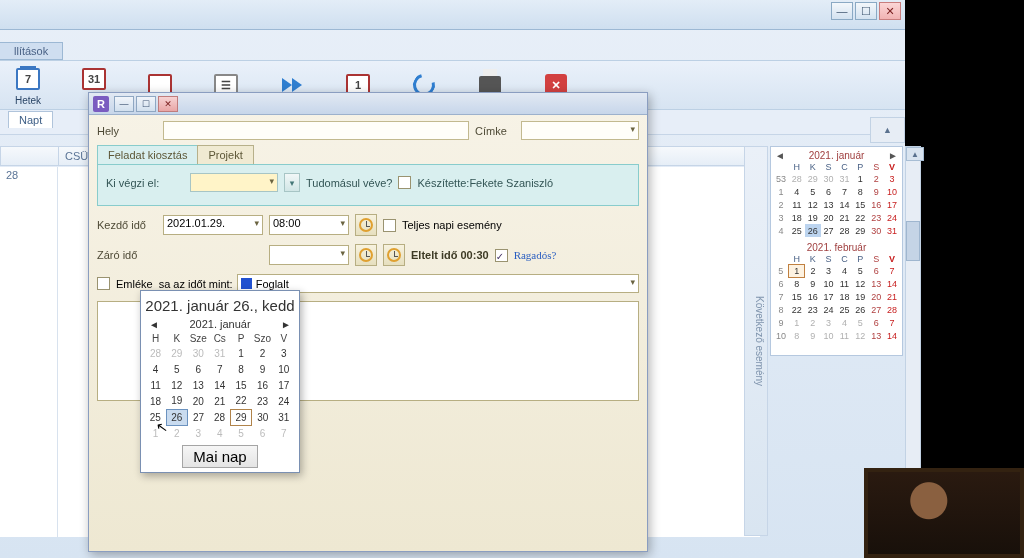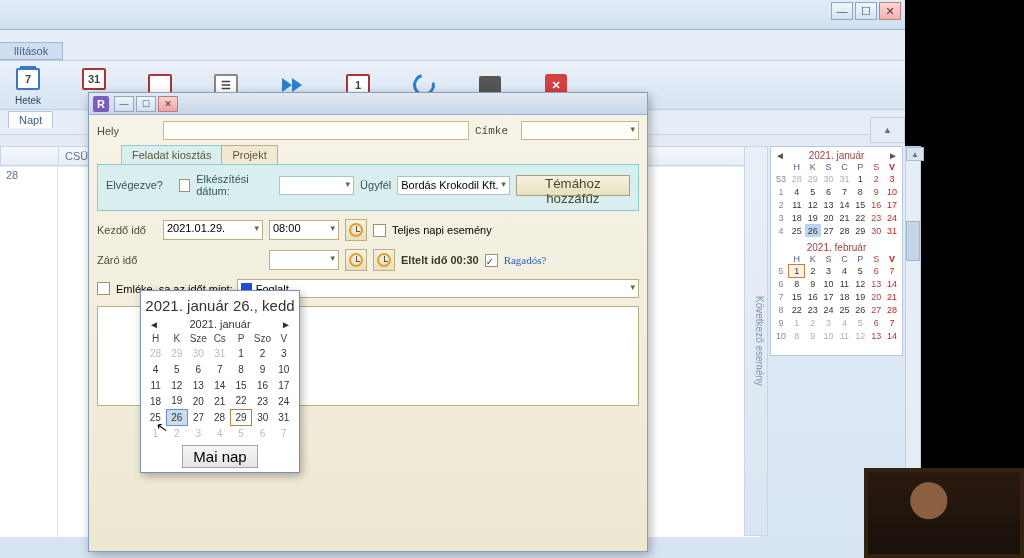--- a/index.html
+++ b/index.html
@@ -71,44 +71,44 @@
 .modal .titlebar .btns { display:flex; gap:2px; }
 .modal .titlebar .btns .wb { width:20px;height:16px;border:1px solid #8fa7c2;background:linear-gradient(#f1f5fa,#d2e0ee);display:flex;align-items:center;justify-content:center;font-size:9px;color:#3d5371;}
 .modal .titlebar .btns .wb.cl { background:linear-gradient(#f6d3d3,#e9a6a6); color:#7a1e1e; border-color:#bf7c7c;}
 
 .form-area { padding:6px 8px; }
 .row { display:flex; align-items:center; gap:6px; margin-bottom:5px; }
 .row .lab { width:60px; color:#4e4a36; }
 .row input[type=text], .row .txt { height:19px; border:1px solid #c2b98f; background:#fffef9; padding:1px 3px; }
 .tema-in { flex:1; background:#fff7d0 !important; border-color:#d8c56f !important;}
 .hely-in { flex:1; }
-.cimke-lab { width:40px; color:#4e4a36;font-family:Liberation Mono, monospace; }
+.cimke-lab { width:40px; color:#4e4a36; }
 .cimke-in { width:118px; }
 .dropdown { position:relative; }
 .dropdown::after { content:"▾"; position:absolute; right:3px; top:2px; font-size:9px; color:#6a6340; }
 
 
-.tabs { display:flex; margin-top:4px;margin-left:24px; }
+.tabs { display:flex; margin-top:4px; }
 .tabs .tab { padding:3px 10px; border:1px solid #b7b08a; border-bottom:none; background:#f0ead2; color:#5d5737; margin-right:-1px;}
 .tabs .tab.active { background:#d9efef; border-color:#8cc; }
 .tab-body { border:1px solid #8cc; background:#d9efef; padding:8px; }
 .tab-body .row .lab { width:78px; color:#355; }
 .mini-in { width:88px; height:19px; border:1px solid #a7c5c5; background:#fff; }
 .mini-btn { width:16px; height:19px; border:1px solid #a7c5c5; background:linear-gradient(#f1f7f7,#d1e6e6); font-size:9px; color:#477; display:flex;align-items:center;justify-content:center;}
 .chk { width:13px;height:13px;border:1px solid #9a9370;background:#fff;display:inline-block;vertical-align:middle;}
 .chk.on::after{content:"✓";font-size:10px;color:#436;}
 .readonly { color:#355; }
 .btn { height:21px; padding:0 8px; border:1px solid #a89f7b; background:linear-gradient(#f7f2df,#e6dfbe); color:#4c4729; }
 
 
 .time-row { display:flex; align-items:center; gap:6px; margin-top:8px; }
 .time-row .lab { width:60px; color:#4e4a36; }
 .date-in { width:100px; height:20px; border:1px solid #b7ae82; background:#fff; padding:1px 3px; position:relative;}
 .date-in::after { content:"▾"; position:absolute; right:3px; top:2px; font-size:9px; color:#6a6340; }
-.time-in { width:70px; height:20px; border:1px solid #b7ae82; background:#fff; padding:1px 3px; position:relative;}
+.time-in { width:80px; height:20px; border:1px solid #b7ae82; background:#fff; padding:1px 3px; position:relative;}
 .time-in::after { content:"▾"; position:absolute; right:3px; top:2px; font-size:9px; color:#6a6340; }
 .rnd-btn { width:22px;height:22px;border:1px solid #b7ae82;background:linear-gradient(#f7f2df,#e6dfbe);display:flex;align-items:center;justify-content:center;}
 .clock { width:14px;height:14px;border:2px solid #e0a030;border-radius:50%;position:relative;}
 .clock::before{content:"";position:absolute;width:1px;height:5px;background:#555;left:5px;top:1px;}
 .clock::after{content:"";position:absolute;width:4px;height:1px;background:#555;left:5px;top:6px;}
 .link { color:#2a5ec0; text-decoration:none;font-family:Liberation Serif, serif; }
 .bold { font-weight:bold; color:#3d3a24;}
 
 .status-row { display:flex; align-items:center; gap:6px; margin-top:8px; } 
 .idomint { flex:1; display:flex; align-items:center; gap:4px;}
@@ -396,27 +396,26 @@
       <div class="cimke-lab">Címke</div>
       <div class="txt cimke-in dropdown"></div>
     </div>
 
     <div class="tabs">
       <div class="tab active">Feladat kiosztás</div>
       <div class="tab">Projekt</div>
     </div>
     <div class="tab-body">
       <div class="row">
-        <div class="lab">Elvégezve?</div>
+        <div class="lab">Ki végzi el:</div>
+        <div class="mini-in dropdown" style="background:#fff4c8;"></div>
+        <div class="mini-btn">▾</div>
+        <span class="readonly">Tudomásul véve?</span>
         <span class="chk"></span>
-        <span class="readonly">Elkészítési dátum:</span>
-        <div class="mini-in dropdown"></div>
-        <span class="readonly">Ügyfél</span>
-        <div class="mini-in dropdown" style="width:130px;padding:2px 3px;">Bordás Krokodil Kft.</div>
-        <button class="btn">Témához hozzáfűz</button>
+        <span class="readonly">Készítette:Fekete Szaniszló</span>
       </div>
     </div>
 
     <div class="time-row">
       <div class="lab">Kezdő idő</div>
       <div class="date-in">2021.01.29.</div>
       <div class="time-in">08:00</div>
       <div class="rnd-btn">
           <div class="clock"></div>
         </div>

